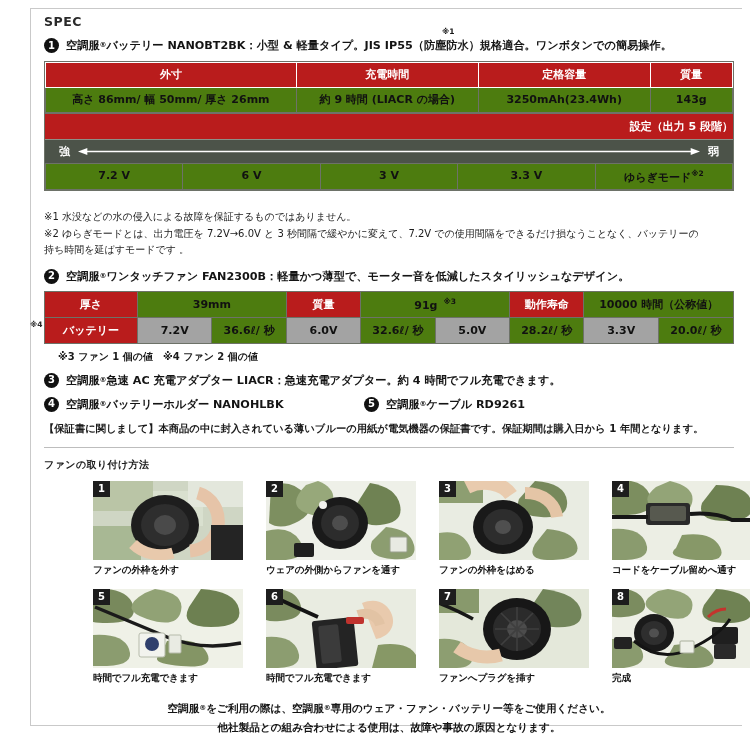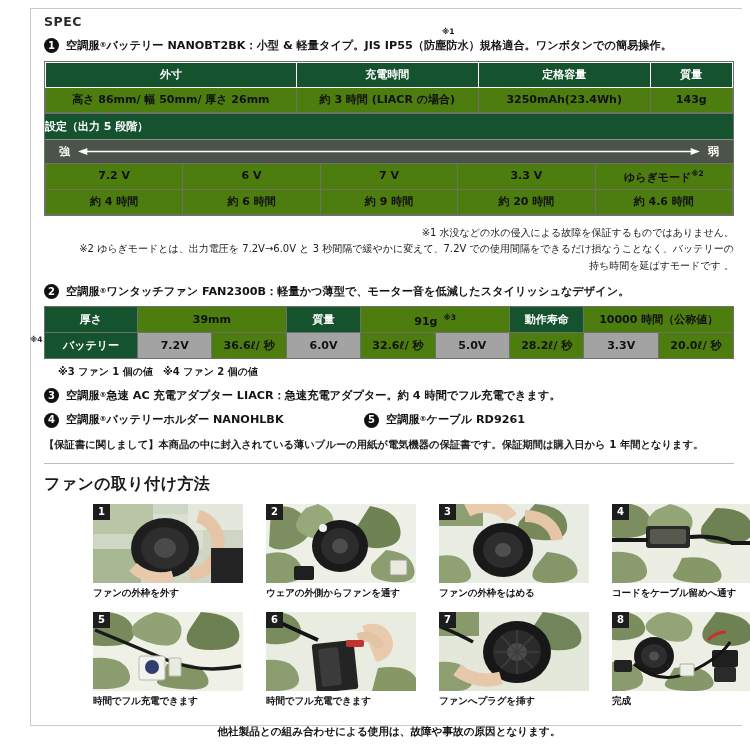--- a/index.html
+++ b/index.html
@@ -75,21 +75,21 @@
   }
   table.spec td, table.spec th {
     border: 1px solid #ffffff;
     text-align: center;
     font-size: 11px;
     font-weight: 700;
     padding: 5px 2px;
     line-height: 1.25;
   }
   .hd {
-    background: #14532d;
+    background: #b91c1c;
     color: #ffffff;
     font-weight: 700;
   }
   .cell {
     background: #4d7c0f;
     color: #111;
     border: 1px solid #6d7268 !important;
   }
   .cell-gray {
     background: #a3a3a3;
@@ -114,22 +114,21 @@
     position: relative;
     height: 9px;
   }
   .arrow-line svg { display: block; width: 100%; height: 9px; }
 
   .note {
     font-size: 10px;
     font-weight: 400;
     line-height: 1.65;
     color: #1b1b1b;
-    margin-top: 9px;
-    text-align: right;
+    margin-top: 18px;
   }
   .note div { white-space: normal; }
 
   
   table.fan {
     border-collapse: collapse;
     width: 100%;
     table-layout: fixed;
     border: 1px solid #6d7268;
   }
@@ -156,21 +155,21 @@
     line-height: 1.4;
   }
 
   hr.sep {
     border: none;
     border-top: 1px solid #bdbdbd;
     margin: 12px 0 10px 0;
   }
 
   .howto-title {
-    font-size: 16px;
+    font-size: 10px;
     font-weight: 700;
     letter-spacing: .4px;
     margin-bottom: 9px;
   }
 
   .photo-grid {
     display: grid;
     grid-template-columns: repeat(4, 150px);
     gap: 12px 23px;
     margin-left: 49px;
@@ -248,28 +247,28 @@
         </colgroup>
         <tbody>
             <tr>
           <th class="hd">外寸</th>
           <th class="hd">充電時間</th>
           <th class="hd">定格容量</th>
           <th class="hd">質量</th>
         </tr>
         <tr>
           <td class="cell">高さ 86mm/ 幅 50mm/ 厚さ 26mm</td>
-          <td class="cell">約 3 時間 (LIACR の場合)</td>
+          <td class="cell">約 9 時間 (LIACR の場合)</td>
           <td class="cell">3250mAh(23.4Wh)</td>
           <td class="cell">143g</td>
         </tr>
       </tbody>
         </table>
 
-      <div class="hd" style="text-align:left; font-size:11px; padding:5px 0; border-top:1px solid #6d7268;">設定（出力 5 段階）</div>
+      <div class="hd" style="text-align:right; font-size:11px; padding:5px 0; border-top:1px solid #6d7268;">設定（出力 5 段階）</div>
 
       <div class="arrow-row" style="border-top:1px solid #8c9088;">
         <span>強</span>
         <span class="arrow-line">
           <svg viewBox="0 0 600 9" preserveAspectRatio="none">
             <line x1="7" y1="4.5" x2="593" y2="4.5" stroke="#ffffff" stroke-width="1.3"></line>
             <polygon points="0,4.5 9,1 9,8" fill="#ffffff"></polygon>
             <polygon points="600,4.5 591,1 591,8" fill="#ffffff"></polygon>
           </svg>
         </span>
@@ -281,32 +280,25 @@
             <col style="width:20%">
             <col style="width:20%">
             <col style="width:20%">
             <col style="width:20%">
             <col style="width:20%">
           </colgroup>
         <tbody>
             <tr>
           <td class="cell">7.2 V</td>
           <td class="cell">6 V</td>
-          <td class="cell">7 V</td>
+          <td class="cell">3 V</td>
           <td class="cell">3.3 V</td>
           <td class="cell">
             <span>ゆらぎモード</span><span class="sup">※2</span>
           </td>
-        </tr>
-        <tr>
-          <td class="cell">約 4 時間</td>
-          <td class="cell">約 6 時間</td>
-          <td class="cell">約 9 時間</td>
-          <td class="cell">約 20 時間</td>
-          <td class="cell">約 4.6 時間</td>
         </tr>
       </tbody>
         </table>
     </div>
 
     <div class="note">
       <div>※1 水没などの水の侵入による故障を保証するものではありません。</div>
       <div>※2 ゆらぎモードとは、出力電圧を 7.2V→6.0V と 3 秒間隔で緩やかに変えて、7.2V での使用間隔をできるだけ損なうことなく、バッテリーの</div>
       <div>持ち時間を延ばすモードです 。</div>
     </div>
@@ -547,17 +539,20 @@
             <rect x="68" y="52" width="14" height="12" rx="1" fill="#eef0e8" stroke="#a9af9c"></rect>
           </svg>
           <span class="step-num">8</span>
         </div>
         <div class="cap">完成</div>
       </div>
 
     </div>
 
     <div class="footer">
+      <div>
+        <span>空調服</span><span class="reg">®</span><span>をご利用の際は、空調服</span><span class="reg">®</span><span>専用のウェア・ファン・バッテリー等をご使用ください。</span>
+      </div>
       <div>他社製品との組み合わせによる使用は、故障や事故の原因となります。</div>
     </div>
 
   </div>
 </div>
 
 </body></html>

